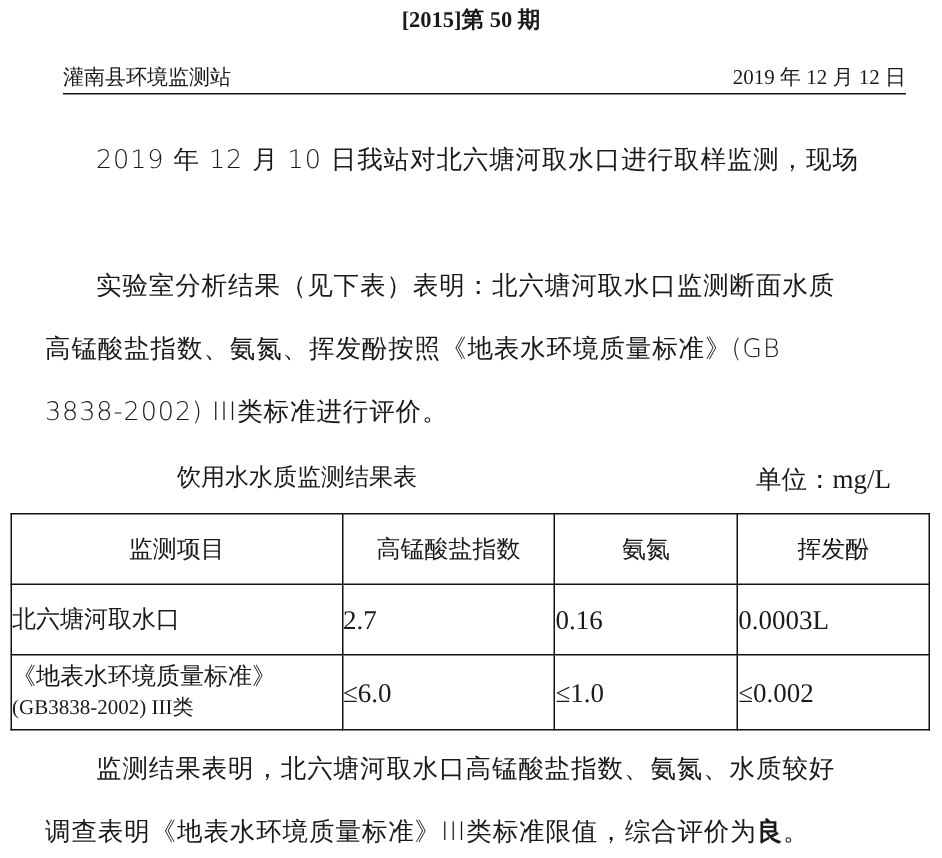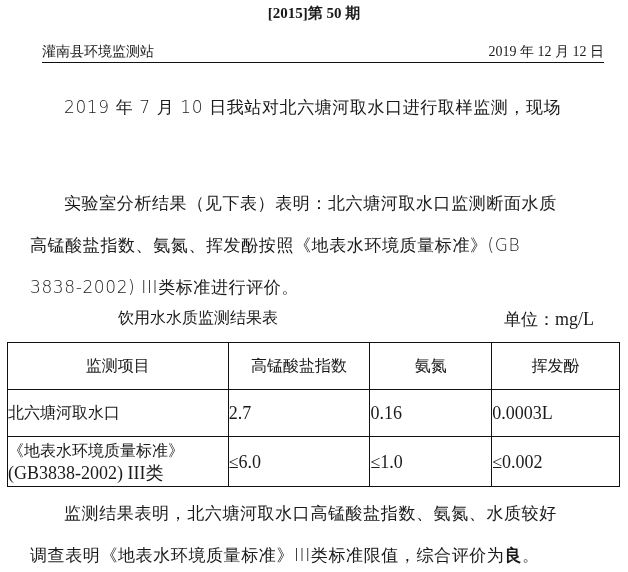--- a/index.html
+++ b/index.html
@@ -18,21 +18,21 @@
     font-size: 14px; font-family: "DejaVu Sans", sans-serif;
   }
   .masthead .org { position: absolute; left: 0; bottom: 1px; }
   .masthead .date { position: absolute; right: 0; bottom: 1px; font-family: "Liberation Serif", "DejaVu Serif", serif; font-size: 14px; }
   .para {
     position: absolute; left: 30px; width: 566px;
     font-size: 17px; line-height: 42px; letter-spacing: 0.6px;
     font-family: "DejaVu Sans", sans-serif; font-weight: 300;
   }
   .para .indent { display: inline-block; width: 34px; }
-  .num { font-family: "Liberation Serif", serif; font-size: 18px; }
+  .num { font-family: "Liberation Serif", serif; font-size: 14px; }
   .table-caption {
     position: absolute; top: 308px; left: 118px; font-size: 16px;
     font-family: "DejaVu Sans", sans-serif;
     text-align: right;
   }
   .unit {
     position: absolute; top: 308px; right: 34px; font-size: 17px;
     font-family: "DejaVu Sans", sans-serif;
   }
   .unit .u { font-family: "Liberation Serif", serif; font-size: 18px; }
@@ -55,24 +55,24 @@
 <body>
 
 <div class="issue">[2015]第 50 期</div>
 
 <div class="masthead">
   <span class="org">灌南县环境监测站</span>
   <span class="date">2019 年 12 月 12 日</span>
 </div>
 
 <div class="para" style="top:86px;">
-  <div><span class="indent"></span><span>2019 年 7 月 10 日我站对北六塘河取水口进行取样监测，现场</span></div>
+  <div><span class="indent"></span><span>2019 年 12 月 10 日我站对北六塘河取水口进行取样监测，现场</span></div>
 </div>
 
-<div class="para" style="top:182px;">
+<div class="para" style="top:170px;">
   <div><span class="indent"></span><span>实验室分析结果（见下表）表明：北六塘河取水口监测断面水质</span></div>
   <div>高锰酸盐指数、氨氮、挥发酚按照《地表水环境质量标准》(GB</div>
   <div>3838-2002) III类标准进行评价。</div>
 </div>
 
 <div class="table-caption">饮用水水质监测结果表</div>
 <div class="unit"><span>单位：</span><span class="u">mg/L</span></div>
 
 <table class="results">
   <colgroup>

